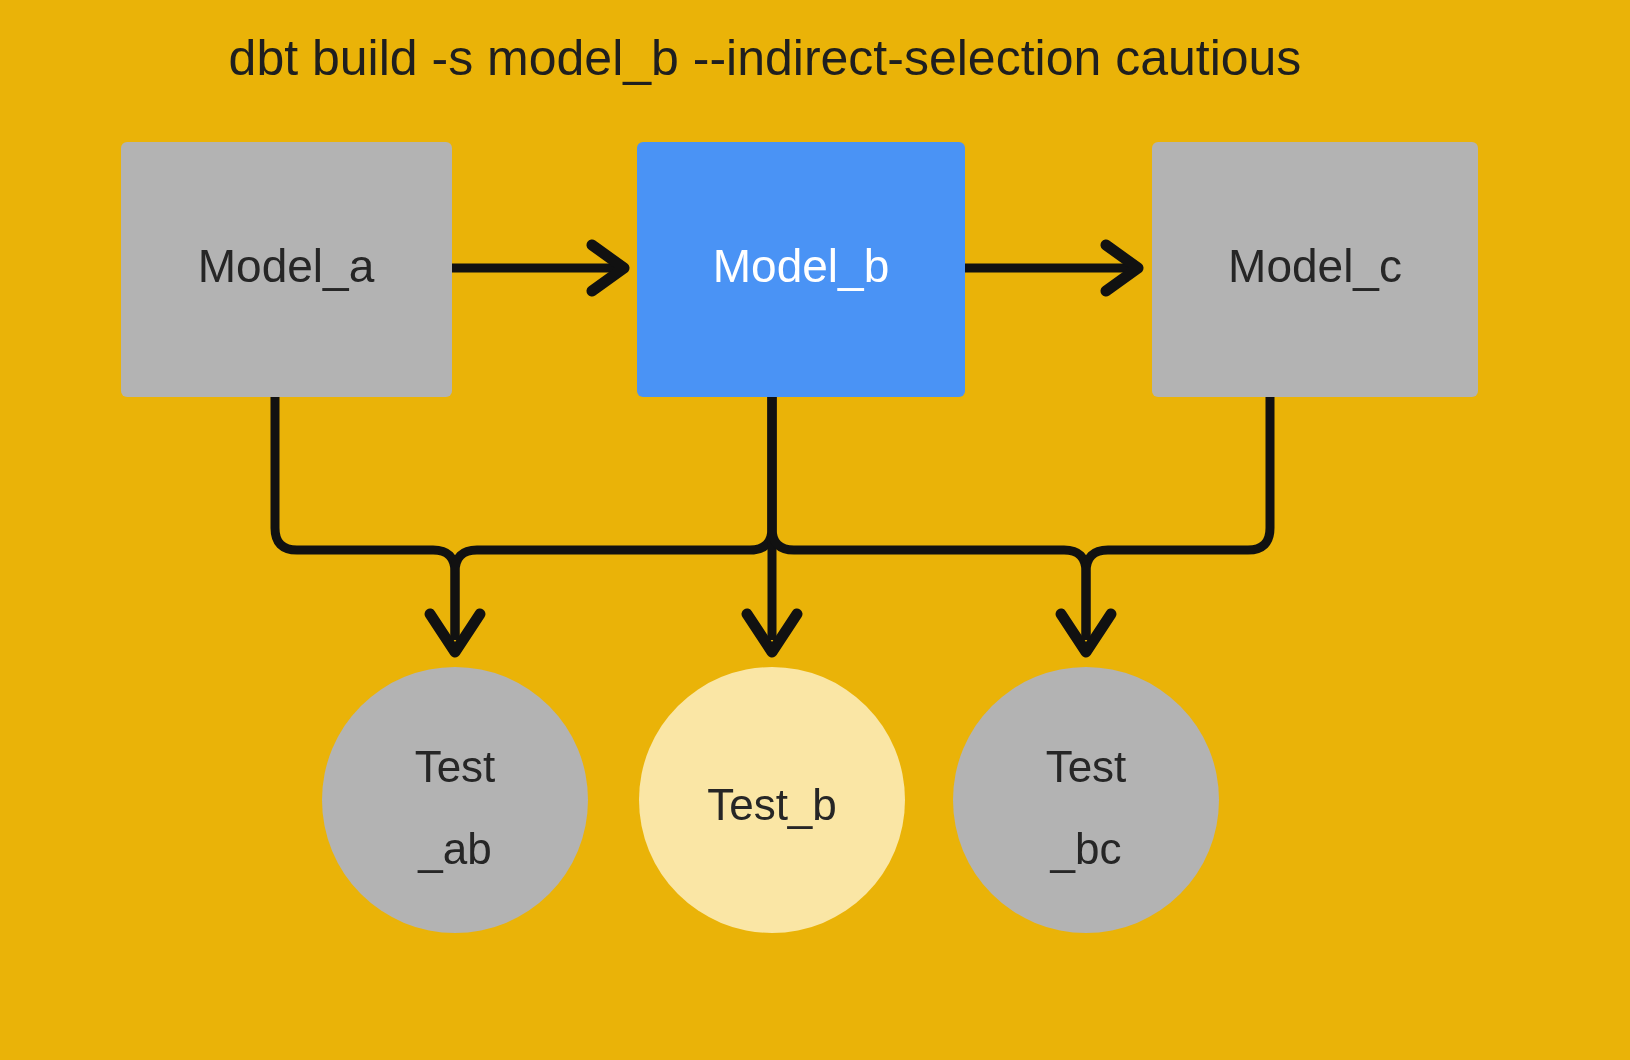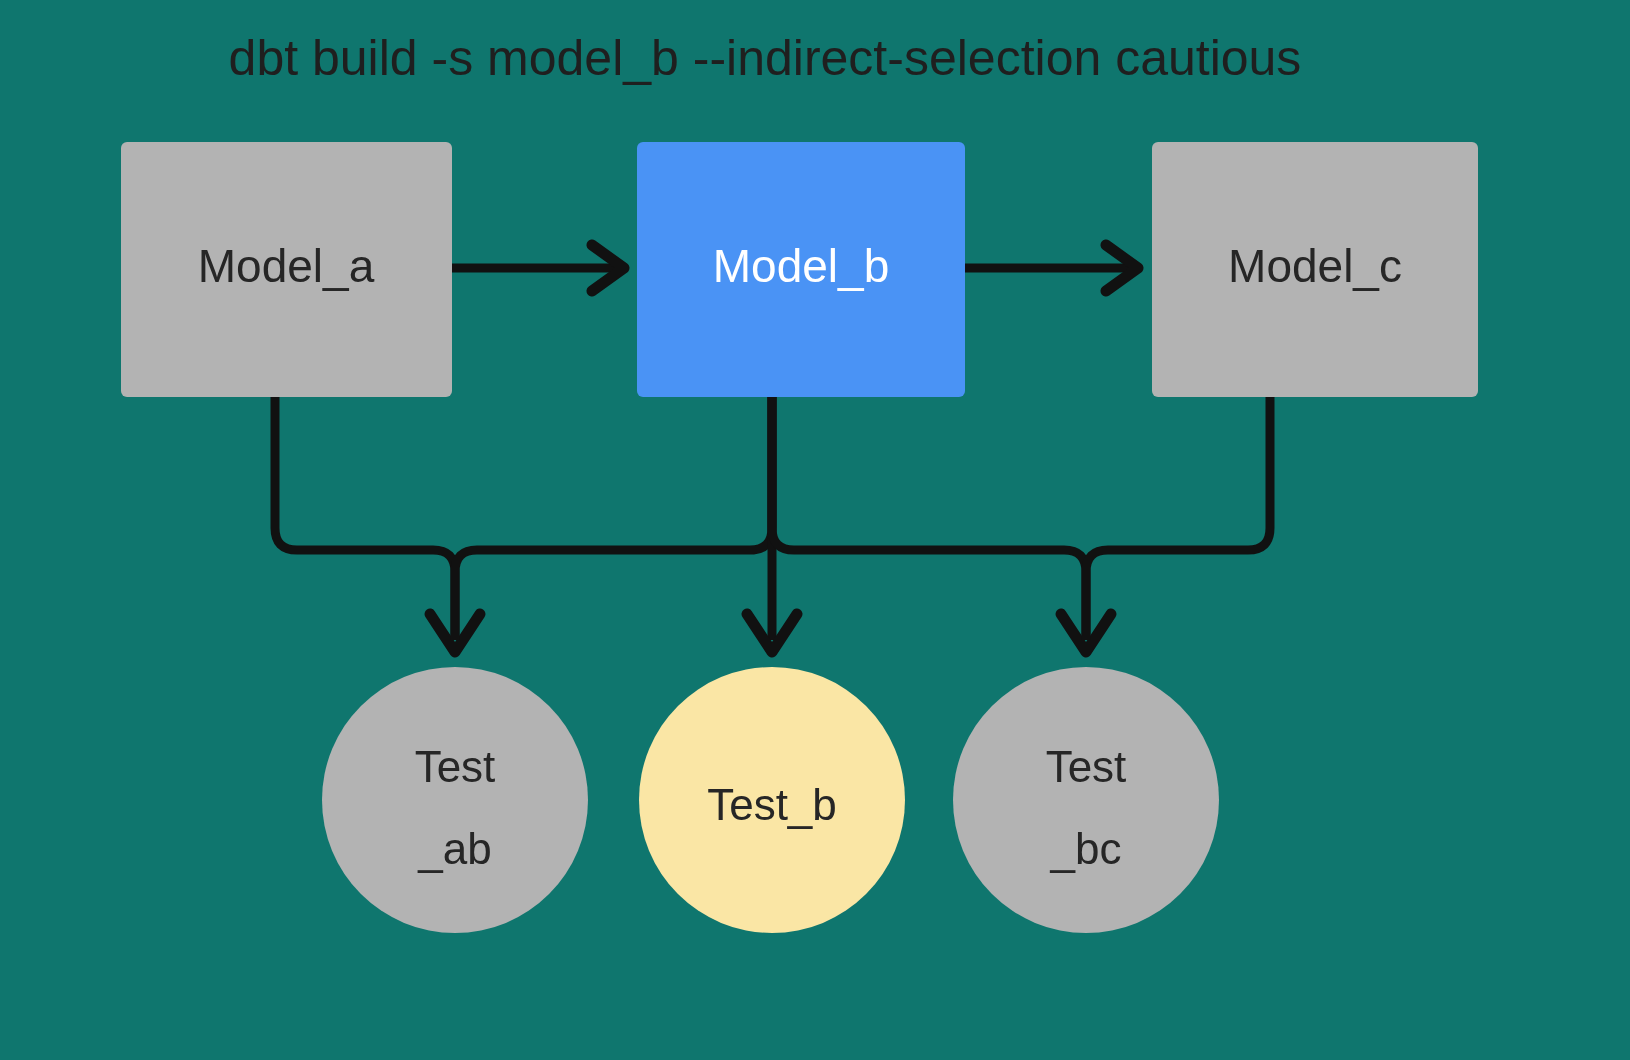--- a/index.html
+++ b/index.html
@@ -8,21 +8,21 @@
     padding: 0;
     background: #ffffff;
   }
   body {
     font-family: "Liberation Sans", sans-serif;
   }
   #canvas {
     position: relative;
     width: 1630px;
     height: 1060px;
-    background: #0f766e;
+    background: #eab308;
     overflow: hidden;
   }
   #diagram-svg {
     position: absolute;
     left: 0;
     top: 0;
     width: 1630px;
     height: 1060px;
   }
   .title-text {

